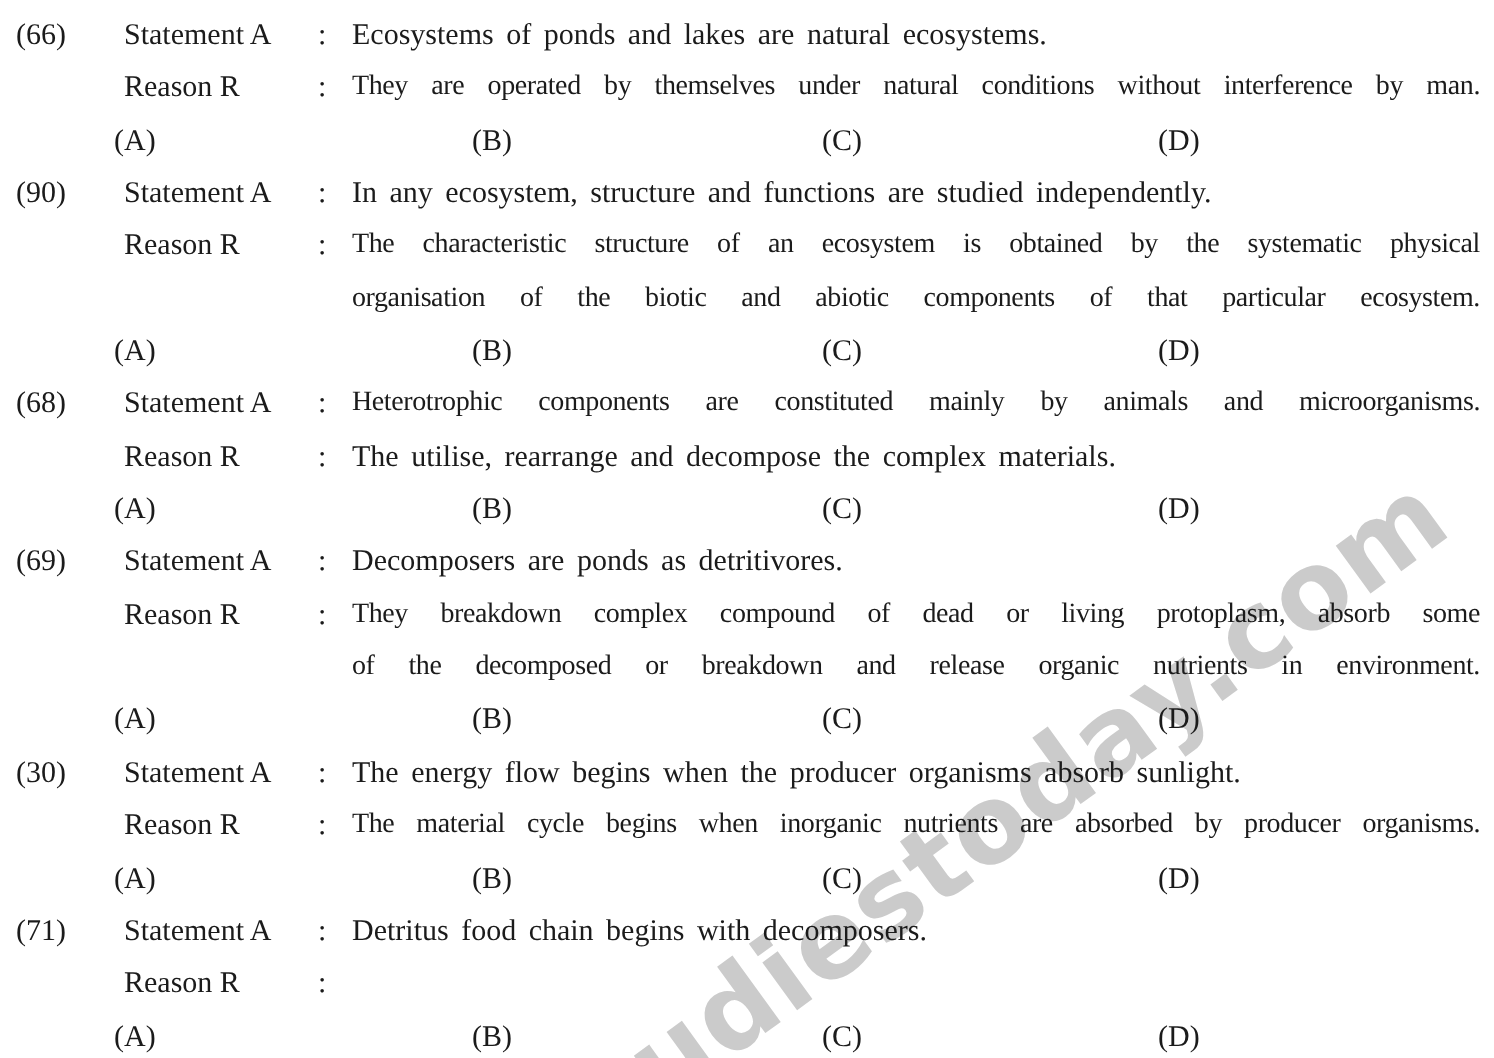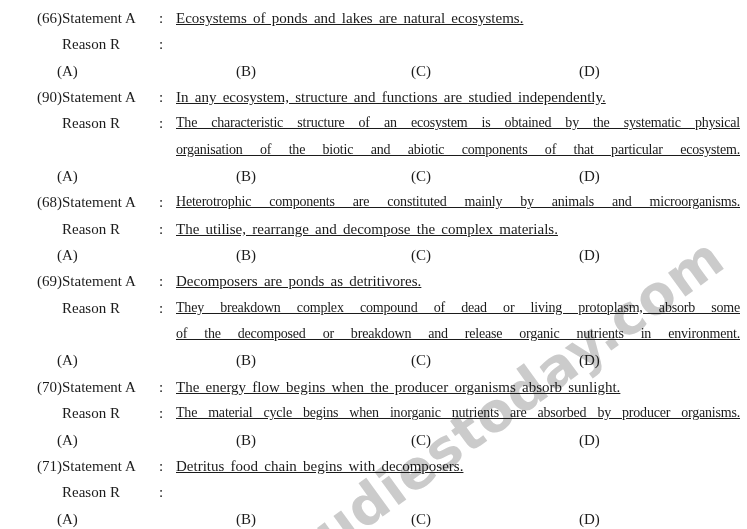--- a/index.html
+++ b/index.html
@@ -35,24 +35,24 @@
   }
   .r {
     display: flex;
     align-items: flex-start;
     line-height: 26.35px;
     min-height: 26.35px;
     padding-left: 8px;
     padding-right: 7px;
     font-size: 15px;
   }
-  .qnum  { width: 54px; flex: none; text-align: right; }
+  .qnum  { width: 54px; flex: none; }
   .qlabel{ width: 97px; flex: none; }
   .colon { width: 17px; flex: none; }
-  .qtext { flex: 1 1 auto; min-width: 0; text-decoration: underline; }
+  .qtext { flex: 1 1 auto; min-width: 0; }
   .free  { word-spacing: 2.5px; }
   .full  {
     font-size: 14px;
     letter-spacing: -0.2px;
     word-spacing: -0.5px;
     text-align: justify;
     text-align-last: justify;
   }
   .opts { position: relative; height: 26.35px; font-size: 15px; line-height: 26.35px; }
   .opt  { position: absolute; top: 0; }
@@ -73,20 +73,21 @@
       <div class="r">
         <span class="qnum">(66)</span>
         <span class="qlabel">Statement A</span>
         <span class="colon">:</span>
         <div class="qtext free">Ecosystems of ponds and lakes are natural ecosystems.</div>
       </div>
       <div class="r">
         <span class="qnum"></span>
         <span class="qlabel">Reason R</span>
         <span class="colon">:</span>
+        <div class="qtext full">They are operated by themselves under natural conditions without interference by man.</div>
       </div>
       <div class="opts">
         <span class="opt opt-a">(A)</span>
         <span class="opt opt-b">(B)</span>
         <span class="opt opt-c">(C)</span>
         <span class="opt opt-d">(D)</span>
       </div>
     </section>
 
     <section>
@@ -159,21 +160,21 @@
       <div class="opts">
         <span class="opt opt-a">(A)</span>
         <span class="opt opt-b">(B)</span>
         <span class="opt opt-c">(C)</span>
         <span class="opt opt-d">(D)</span>
       </div>
     </section>
 
     <section>
       <div class="r">
-        <span class="qnum">(70)</span>
+        <span class="qnum">(30)</span>
         <span class="qlabel">Statement A</span>
         <span class="colon">:</span>
         <div class="qtext free">The energy flow begins when the producer organisms absorb sunlight.</div>
       </div>
       <div class="r">
         <span class="qnum"></span>
         <span class="qlabel">Reason R</span>
         <span class="colon">:</span>
         <div class="qtext full">The material cycle begins when inorganic nutrients are absorbed by producer organisms.</div>
       </div>

